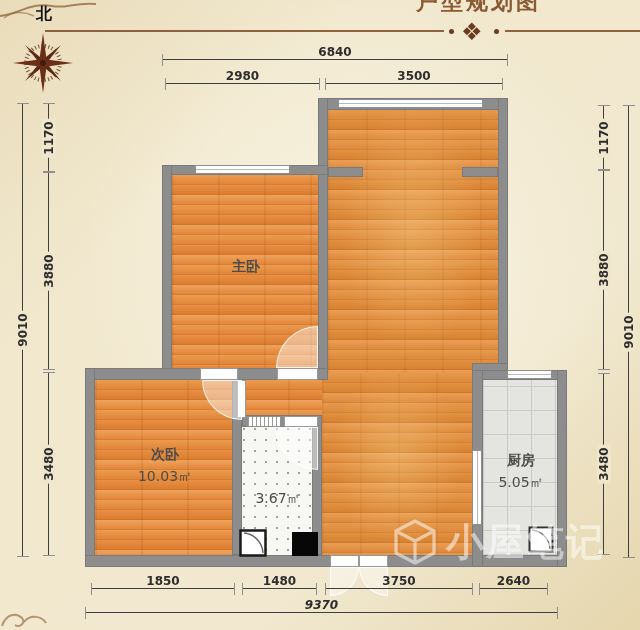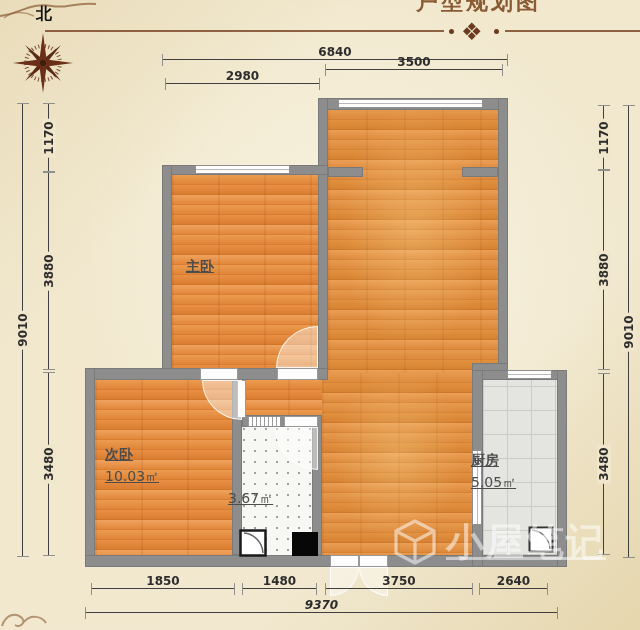--- a/index.html
+++ b/index.html
@@ -55,21 +55,21 @@
   .win.h{background-image:linear-gradient(#b9b9b9,#b9b9b9);background-size:100% 1px;background-position:center;background-repeat:no-repeat;}
   .win.v{background-image:linear-gradient(#b9b9b9,#b9b9b9);background-size:1px 100%;background-position:center;background-repeat:no-repeat;}
   .panel-striped{background:#fff;border:1px solid #8f8f8f;box-sizing:border-box;
     background-image:repeating-linear-gradient(90deg,#9a9a9a 0 1px,rgba(0,0,0,0) 1px 4px);}
   .door-open{background:#fdfdfd;border:1px solid #999;box-sizing:border-box;}
   .door-balcony{background:#fdfdfd;border:1px solid #999;box-sizing:border-box;
     background-image:linear-gradient(90deg,rgba(0,0,0,0) 48%, #999 48% 52%, rgba(0,0,0,0) 52%);}
   .arc{background:rgba(255,255,255,.42);border:1px solid rgba(255,255,255,.85);box-sizing:border-box;}
   .shaft{background:#070707;}
   
-  .room-label{color:#4c4c4c;text-align:left;text-decoration:underline;}
+  .room-label{color:#4c4c4c;text-align:center;}
   .room-label .nm{font-size:14px;font-weight:bold;display:block;}
   .room-label .ar{font-size:14px;display:block;margin-top:4px;}
   
   .dim{position:absolute;}
   .dim.h{border-top:1px solid #3f3f3f;height:0;}
   .dim.v{border-left:1px solid #3f3f3f;width:0;}
   .dim .lbl{position:absolute;color:#2d2d2d;font-size:12px;font-weight:bold;white-space:nowrap;}
   .dim.h .lbl{left:50%;top:-15px;transform:translateX(-50%);}
   .dim.v .lbl{left:0;top:50%;transform:translate(-50%,-50%) rotate(-90deg);background:#f0e6cb;padding:0 3px;}
   .dim.h .tick{position:absolute;top:-6px;width:1px;height:12px;background:#8f8f8f;}
@@ -180,21 +180,21 @@
   <div class="dim h" style="left:162px;top:59px;width:346px;">
     <span class="tick l"></span>
       <span class="tick r"></span>
     <span class="lbl">6840</span>
   </div>
   <div class="dim h" style="left:165px;top:83px;width:155px;">
     <span class="tick l"></span>
       <span class="tick r"></span>
     <span class="lbl">2980</span>
   </div>
-  <div class="dim h" style="left:325px;top:69px;width:178px;text-align:center;">
+  <div class="dim h" style="left:325px;top:83px;width:178px;text-align:center;">
     <span class="tick l"></span>
       <span class="tick r"></span>
     <span class="lbl">3500</span>
   </div>
 
   <div class="dim v" style="left:22px;top:103px;height:454px;">
     <span class="tick l"></span>
       <span class="tick r"></span>
     <span class="lbl">9010</span>
   </div>
@@ -254,20 +254,20 @@
     <span class="tick l"></span>
       <span class="tick r"></span>
     <span class="lbl">2640</span>
   </div>
   <div class="dim h" style="left:85px;top:612px;width:473px;font-style:italic;">
     <span class="tick l"></span>
       <span class="tick r"></span>
     <span class="lbl">9370</span>
   </div>
 
-  <div class="abs watermark" style="left:392px;top:518px;text-decoration:underline;">
+  <div class="abs watermark" style="left:392px;top:518px;">
     <svg width="46" height="48" viewBox="0 0 46 48">
       <path d="M23 3 L42 13 V35 L23 45 L4 35 V13 Z M4 13 L23 23 L42 13 M23 23 V45" fill="none" stroke="rgba(255,255,255,.52)" stroke-width="3.2" stroke-linejoin="round"></path>
     </svg>
     <span class="wm-text">小屋笔记</span>
   </div>
 
 </div>
 
 </body></html>

